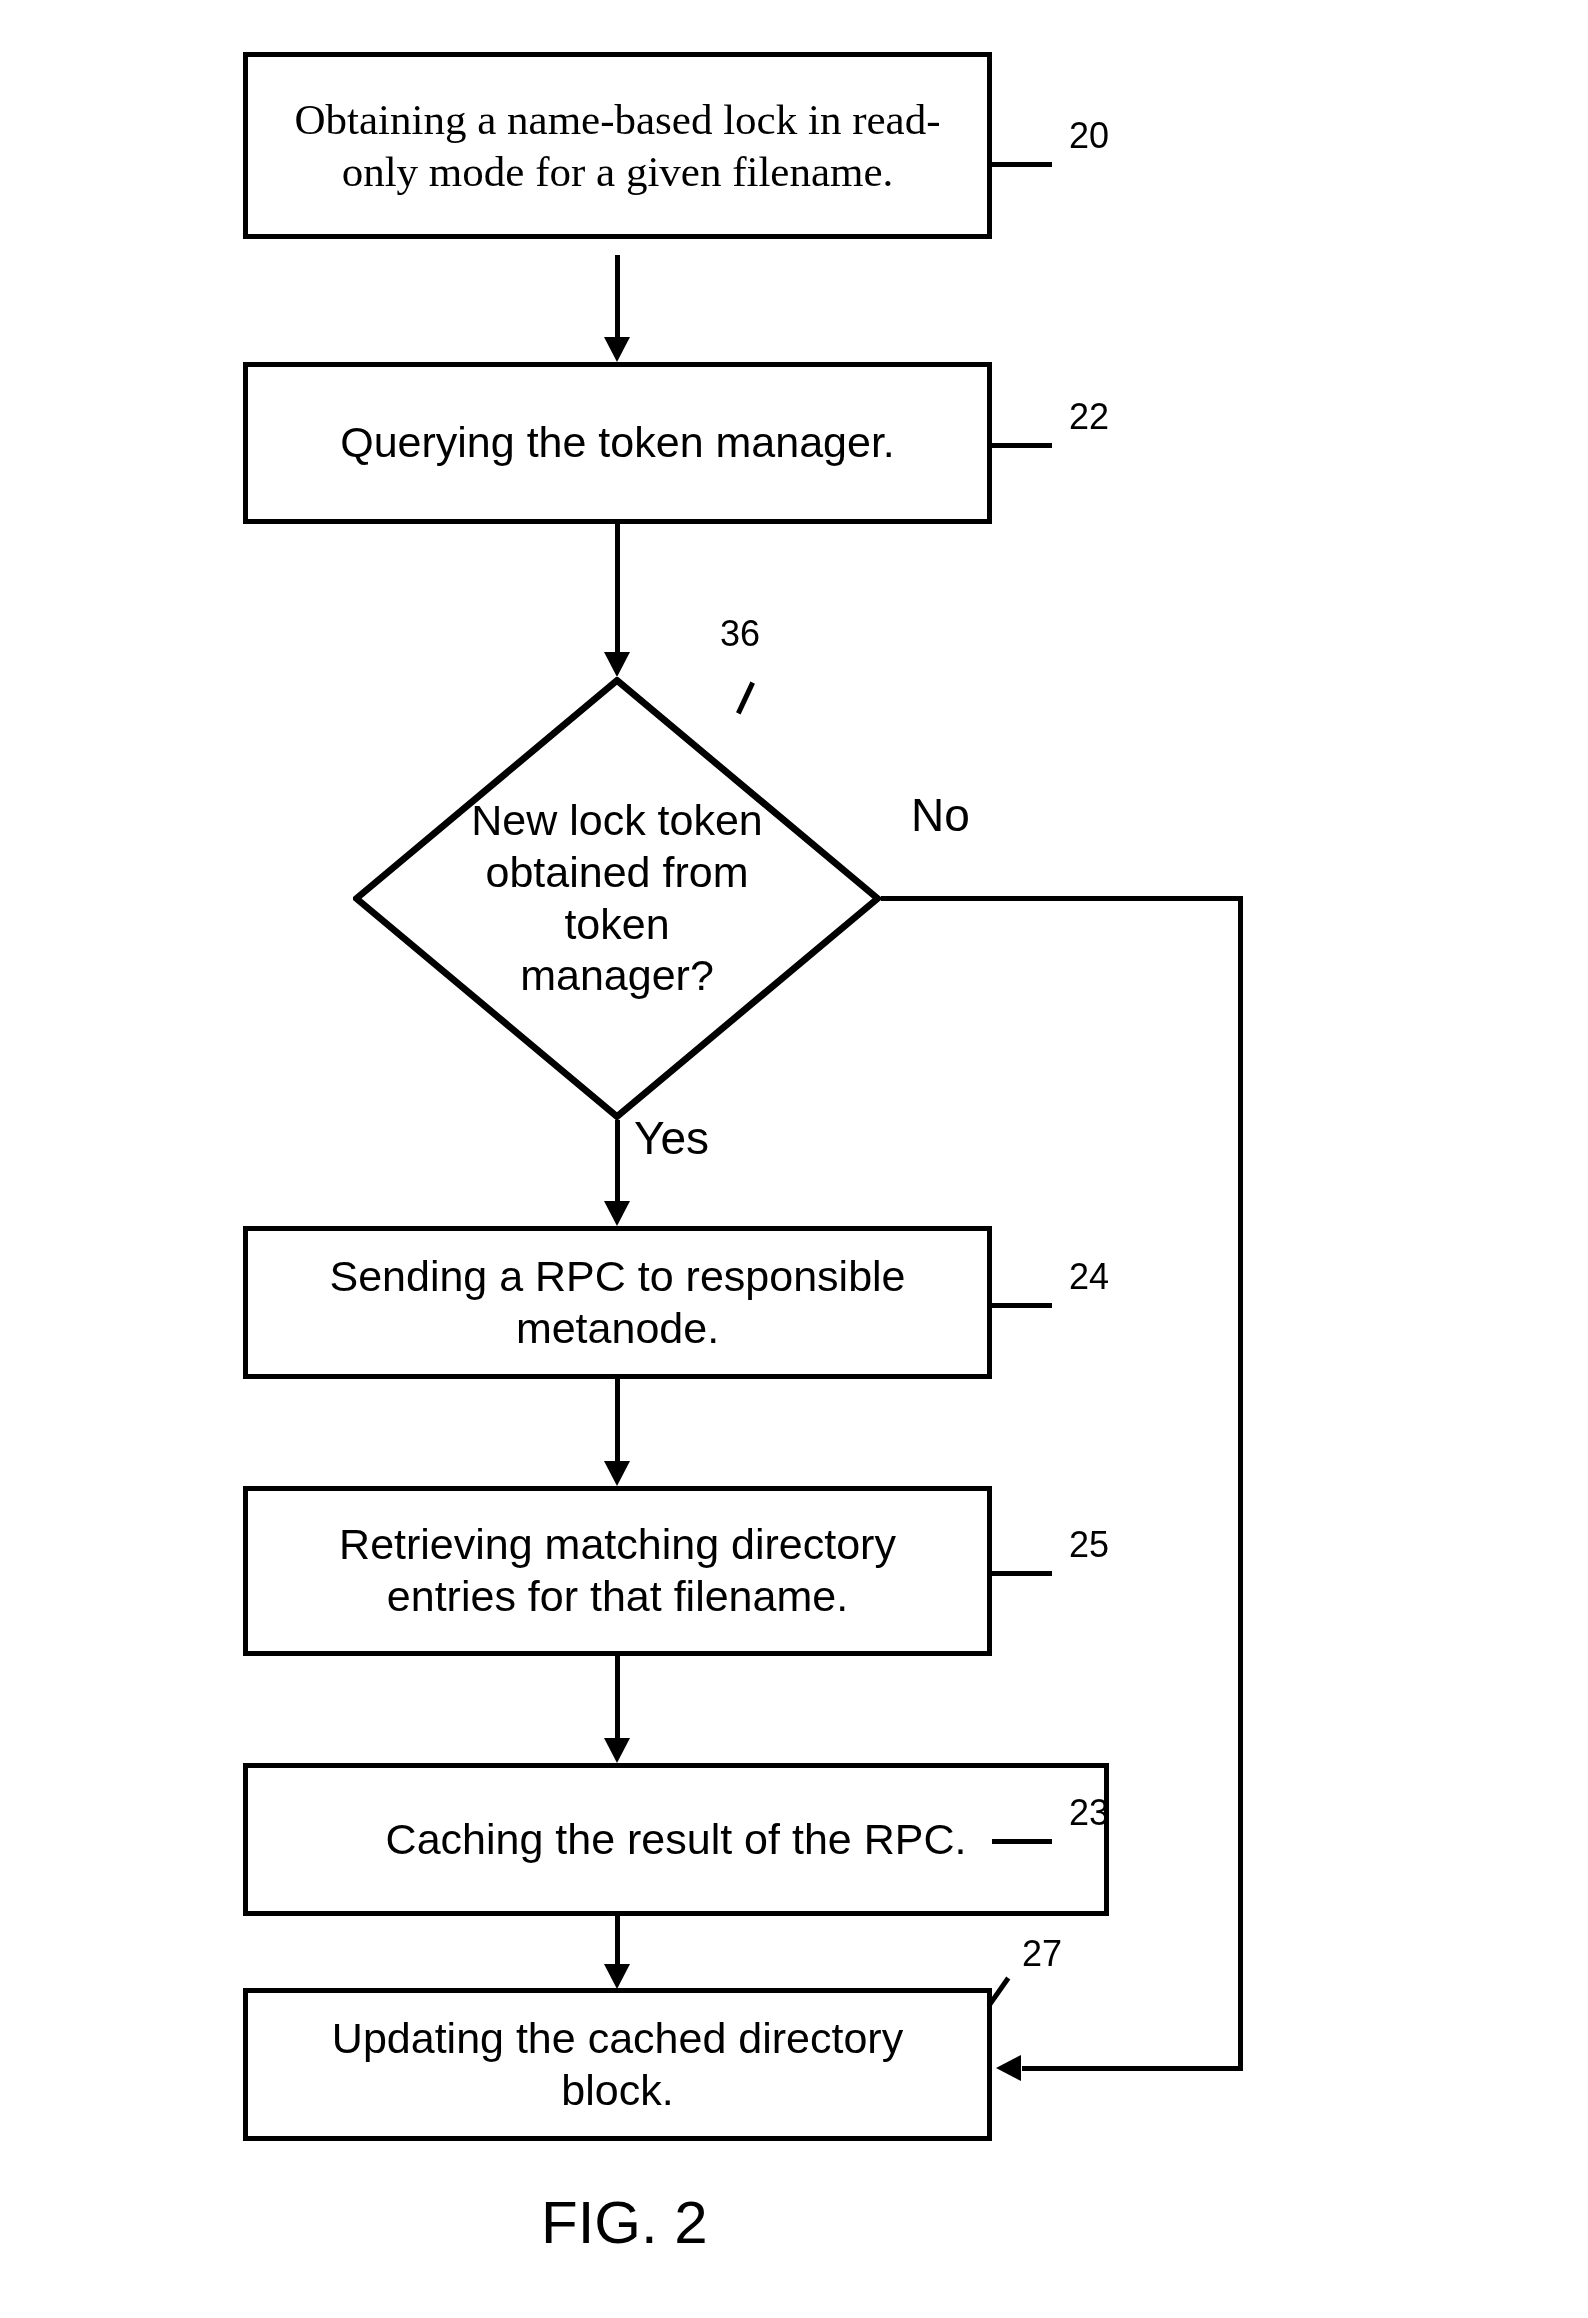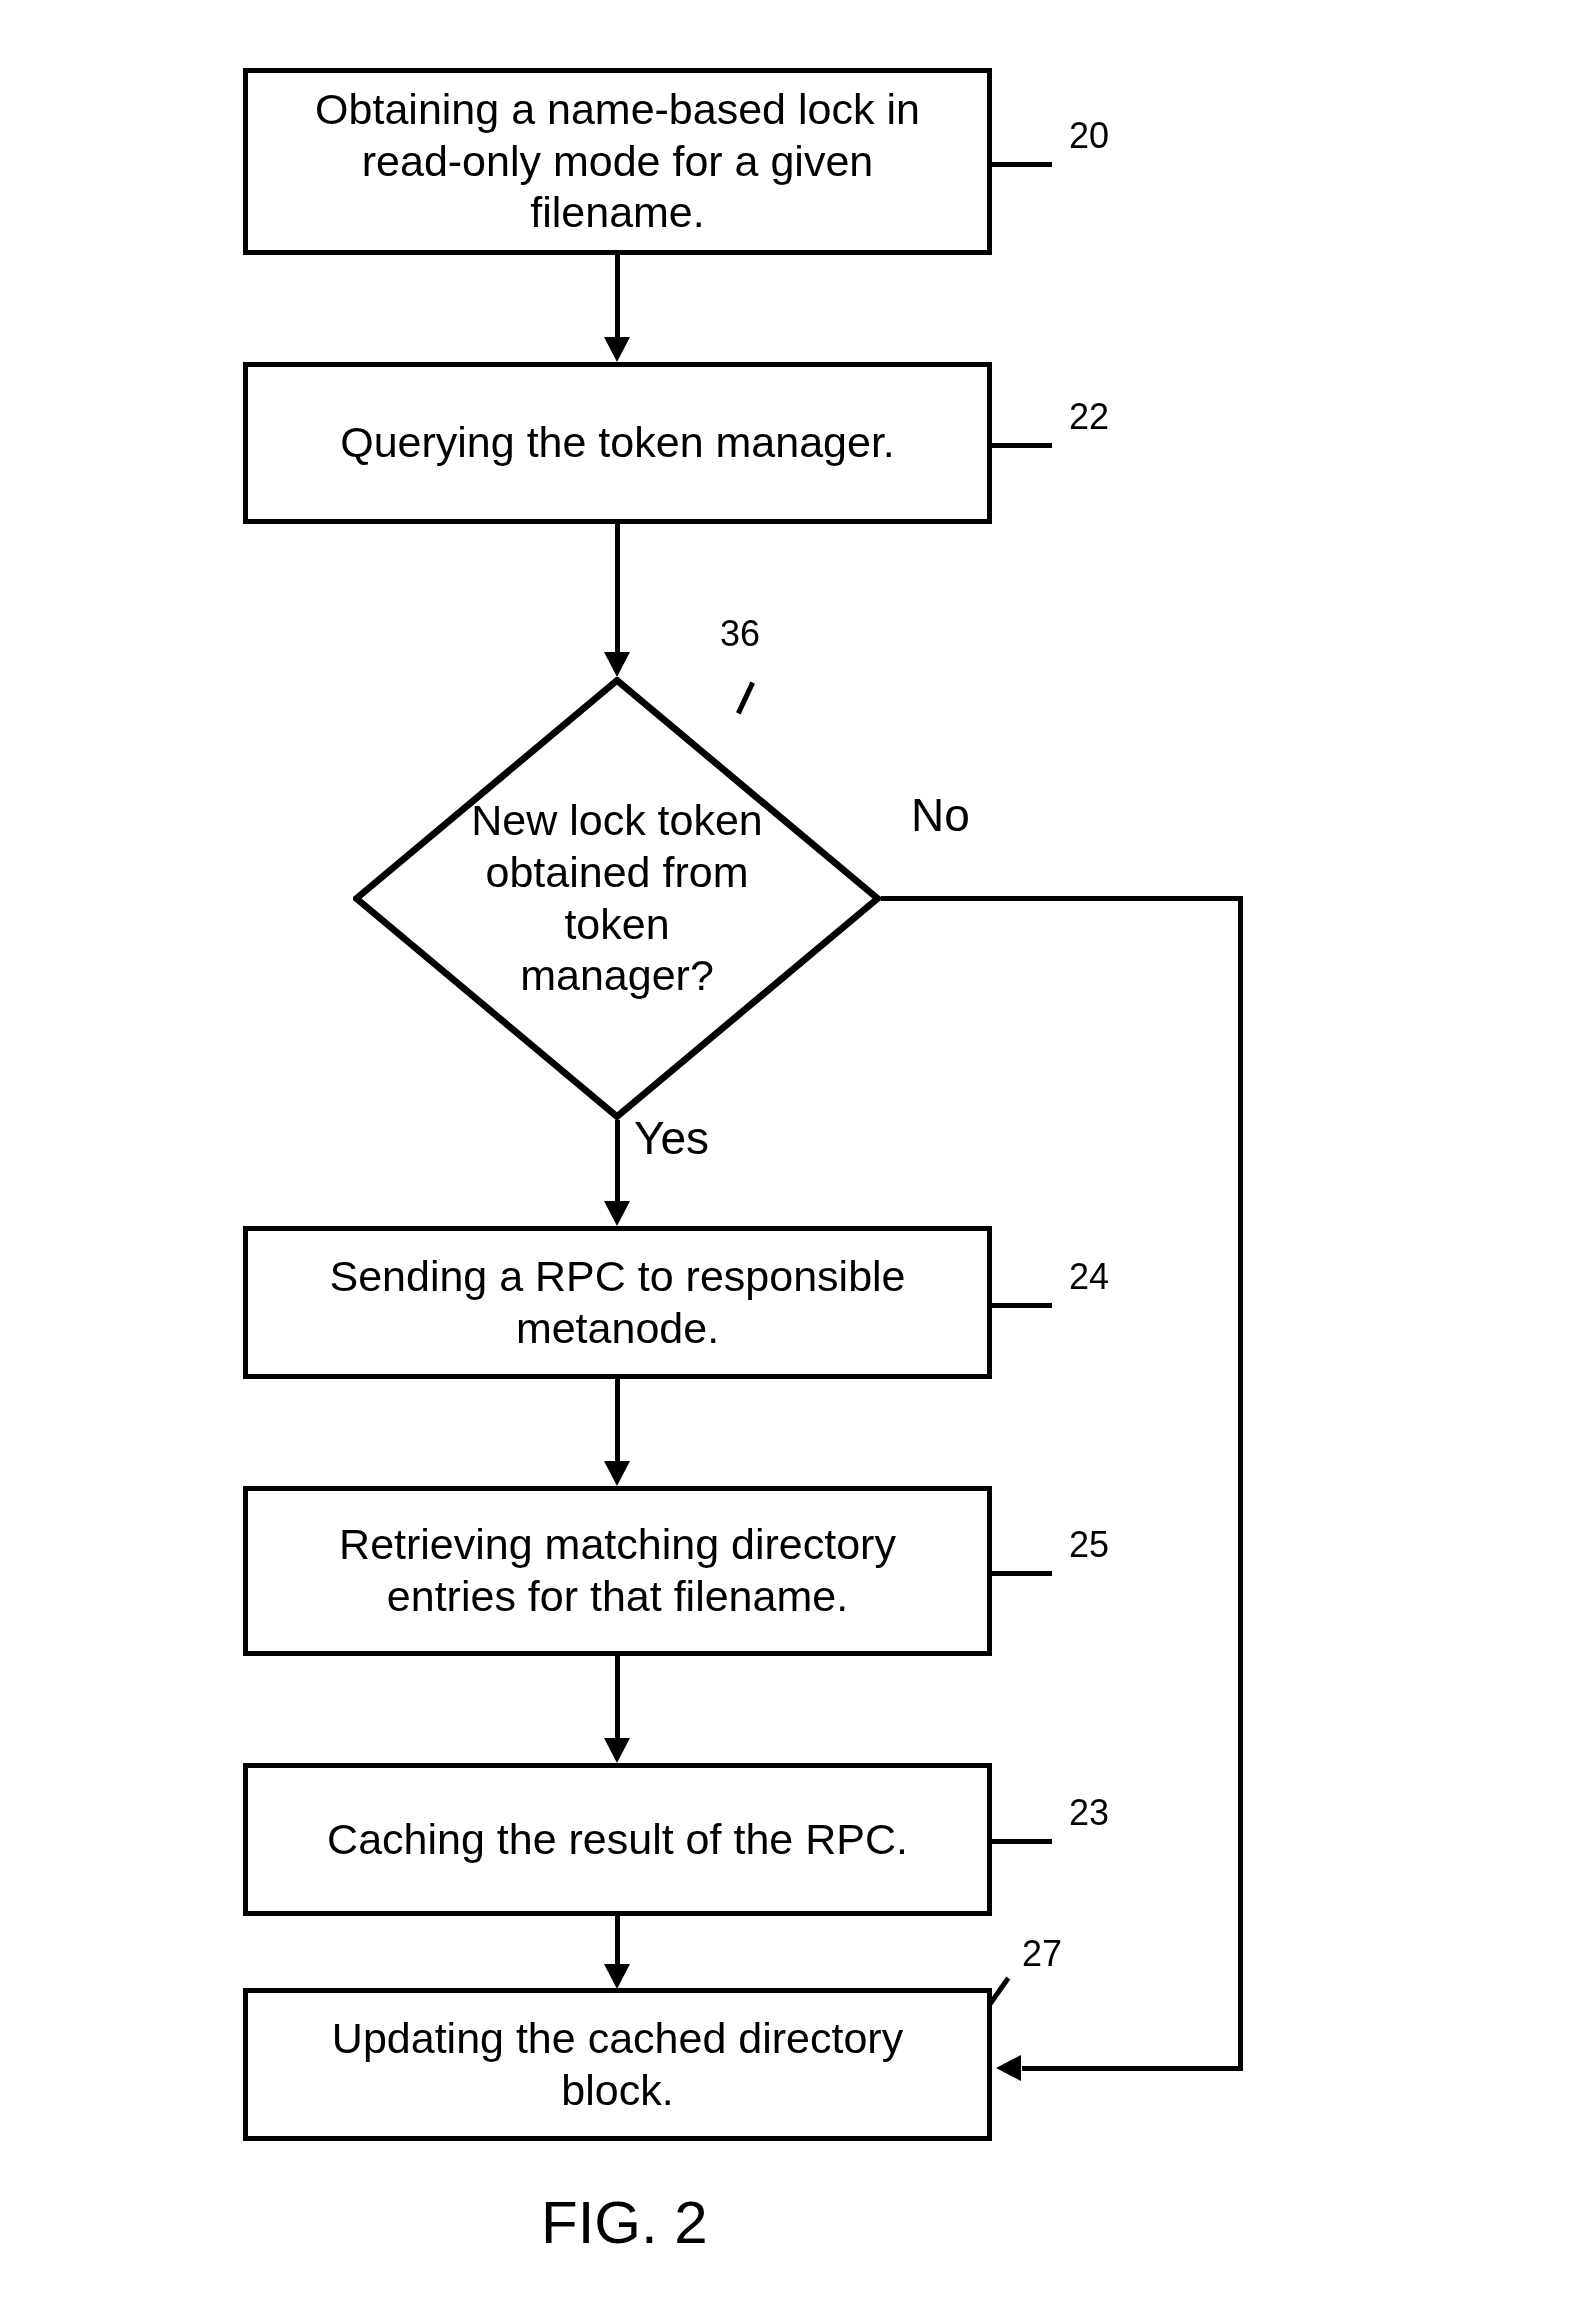--- a/index.html
+++ b/index.html
@@ -74,21 +74,21 @@
       position: absolute;
       width: 5.1px;
       height: 34px;
       background: #000;
       transform: rotate(25deg);
     }
   </style>
 </head>
 <body>
 
-<div class="node-box" style="left:243px; top:68px; width:749px; height:187px;">
+<div class="node-box" style="left:243px; top:52px; width:749px; height:187px;font-family:Liberation Serif, serif;">
   <span>Obtaining a name-based lock in read-only mode for a given filename.</span>
 </div>
 <div class="arrow-line" style="left:992px; top:162px; width:60px; height:5.1px;"></div>
 <div class="ref-num" style="left:1069px; top:115px;">20</div>
 
 <div class="arrow-line" style="left:615px; top:255px; width:5.1px; height:85px;"></div>
 <div class="arrow-head down" style="left:604px; top:337px;"></div>
 
 <div class="node-box" style="left:243px; top:362px; width:749px; height:162px;">
   <span>Querying the token manager.</span>
@@ -129,21 +129,21 @@
 
 <div class="node-box" style="left:243px; top:1486px; width:749px; height:170px;">
   <span>Retrieving matching directory entries for that filename.</span>
 </div>
 <div class="arrow-line" style="left:992px; top:1571px; width:60px; height:5.1px;"></div>
 <div class="ref-num" style="left:1069px; top:1524px;">25</div>
 
 <div class="arrow-line" style="left:615px; top:1656px; width:5.1px; height:85px;"></div>
 <div class="arrow-head down" style="left:604px; top:1738px;"></div>
 
-<div class="node-box" style="left:243px; top:1763px; width:749px; height:153px;">
+<div class="node-box" style="left:243px; top:1763px; width:866px; height:153px;">
   <span>Caching the result of the RPC.</span>
 </div>
 <div class="arrow-line" style="left:992px; top:1839px; width:60px; height:5.1px;"></div>
 <div class="ref-num" style="left:1069px; top:1792px;">23</div>
 
 <div class="arrow-line" style="left:615px; top:1916px; width:5.1px; height:51px;"></div>
 <div class="arrow-head down" style="left:604px; top:1964px;"></div>
 
 <div class="node-box" style="left:243px; top:1988px; width:749px; height:153px;">
   <span>Updating the cached directory block.</span>

